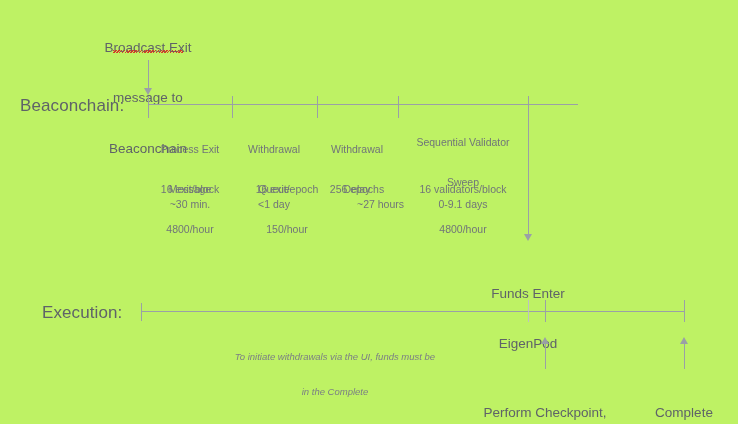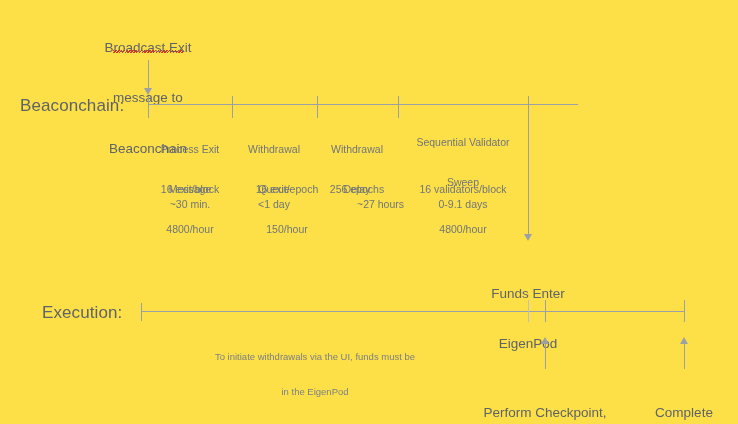--- a/index.html
+++ b/index.html
@@ -4,21 +4,21 @@
 <style>
   html, body {
     margin: 0;
     padding: 0;
     background: #ffffff;
   }
   #canvas {
     position: relative;
     width: 738px;
     height: 424px;
-    background: #fde047;
+    background: #bef264;
     font-family: "Liberation Sans", sans-serif;
     color: #5f6368;
     overflow: hidden;
   }
   .txt {
     position: absolute;
     color: #5f6368;
     white-space: pre;
     line-height: 1.25;
   }
@@ -176,23 +176,23 @@
 
   <div class="txt lane-label" style="left:42px; top:302px;">Execution:</div>
 
   <div class="axis" style="left:141px; top:311px; width:544px;"></div>
 
   <div class="tick" style="left:141px; top:303px; height:18px;"></div>
   <div class="tick tick-soft" style="left:528px; top:300px; height:22px;"></div>
   <div class="tick" style="left:545px; top:300px; height:22px;"></div>
   <div class="tick" style="left:684px; top:300px; height:22px;"></div>
 
-  <div class="txt tiny-note ctr" style="left:315px; top:327px; width:340px;">
+  <div class="txt tiny-note ctr" style="left:335px; top:327px; width:340px;font-style:italic;">
     <div>To initiate withdrawals via the UI, funds must be</div>
-    <div>in the EigenPod</div>
+    <div>in the Complete</div>
   </div>
 
 
   <div class="vline" style="left:545px; top:344px; height:25px;"></div>
   <div class="arrow-up" style="left:545px; top:337px;"></div>
 
   <div class="vline" style="left:684px; top:344px; height:25px;"></div>
   <div class="arrow-up" style="left:684px; top:337px;"></div>
 
   <div class="txt big-note ctr" style="left:545px; top:371px; width:220px;">

